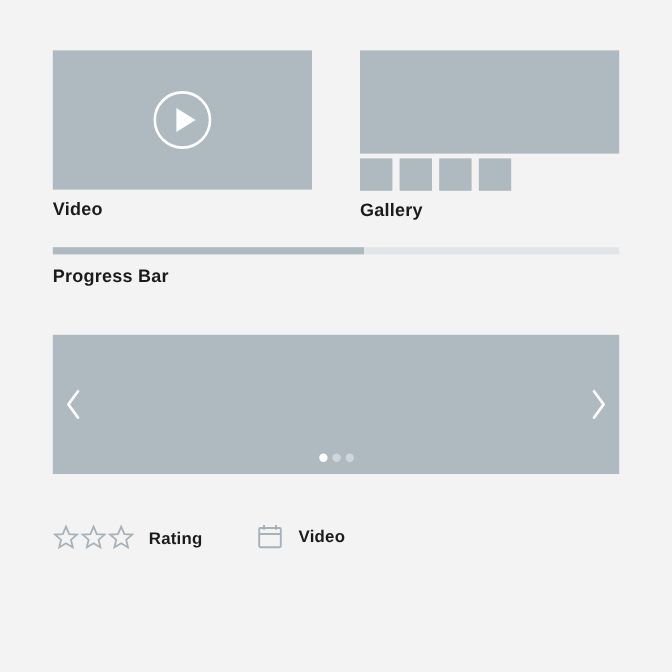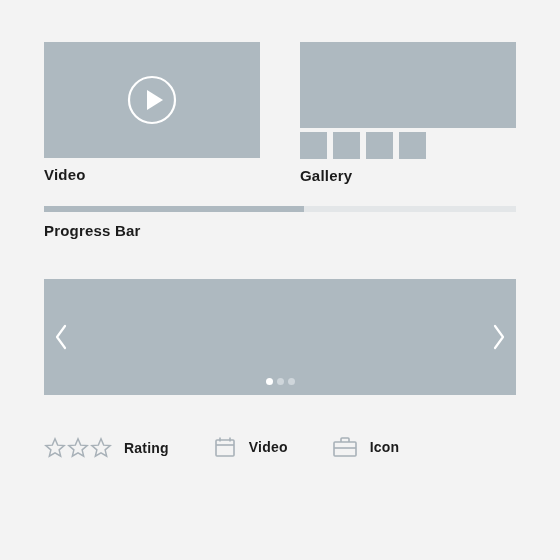--- a/index.html
+++ b/index.html
@@ -117,21 +117,13 @@
   </div>
   <div class="bottom-item">
     <svg width="24" height="24" viewBox="0 0 24 24">
       <rect x="3" y="5" width="18" height="16" rx="1" fill="none" stroke="#a8b1b8" stroke-width="1.6"></rect>
       <line x1="3" y1="10" x2="21" y2="10" stroke="#a8b1b8" stroke-width="1.6"></line>
       <line x1="7" y1="2.5" x2="7" y2="6.5" stroke="#a8b1b8" stroke-width="1.6"></line>
       <line x1="17" y1="2.5" x2="17" y2="6.5" stroke="#a8b1b8" stroke-width="1.6"></line>
     </svg>
     <span class="lbl">Video</span>
   </div>
-  <div class="bottom-item">
-    <svg width="26" height="24" viewBox="0 0 26 24">
-      <rect x="2" y="7" width="22" height="14" rx="1" fill="none" stroke="#a8b1b8" stroke-width="1.6"></rect>
-      <path d="M9 7 V4 a1 1 0 0 1 1-1 h6 a1 1 0 0 1 1 1 V7" fill="none" stroke="#a8b1b8" stroke-width="1.6"></path>
-      <line x1="2" y1="13" x2="24" y2="13" stroke="#a8b1b8" stroke-width="1.6"></line>
-    </svg>
-    <span class="lbl">Icon</span>
-  </div>
 </div>
 
 </body></html>

